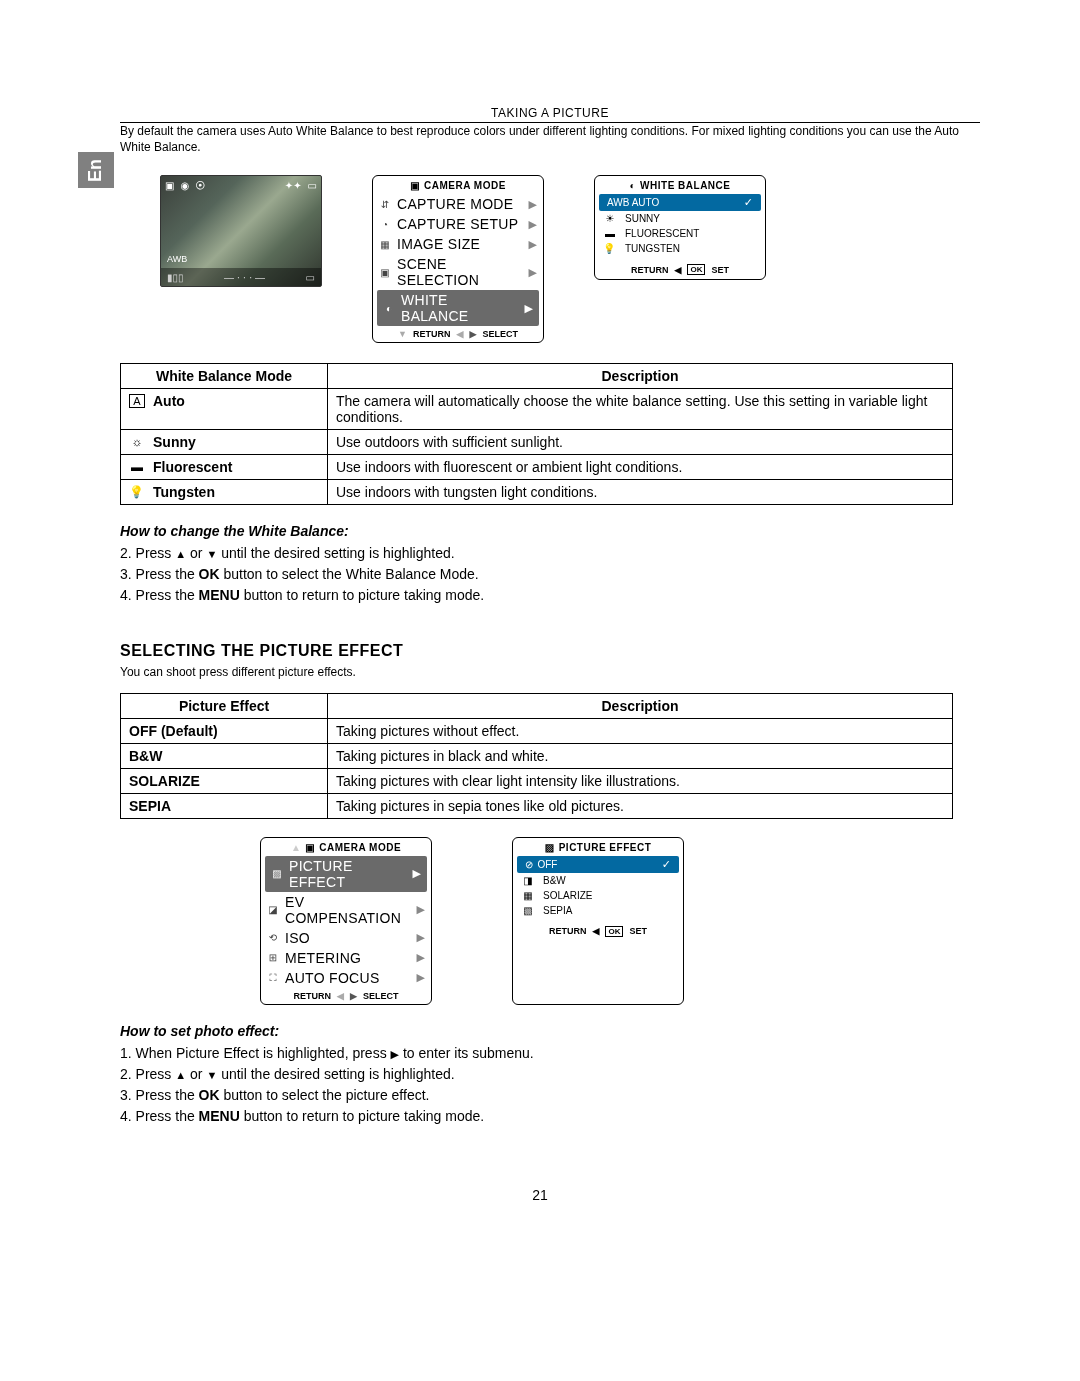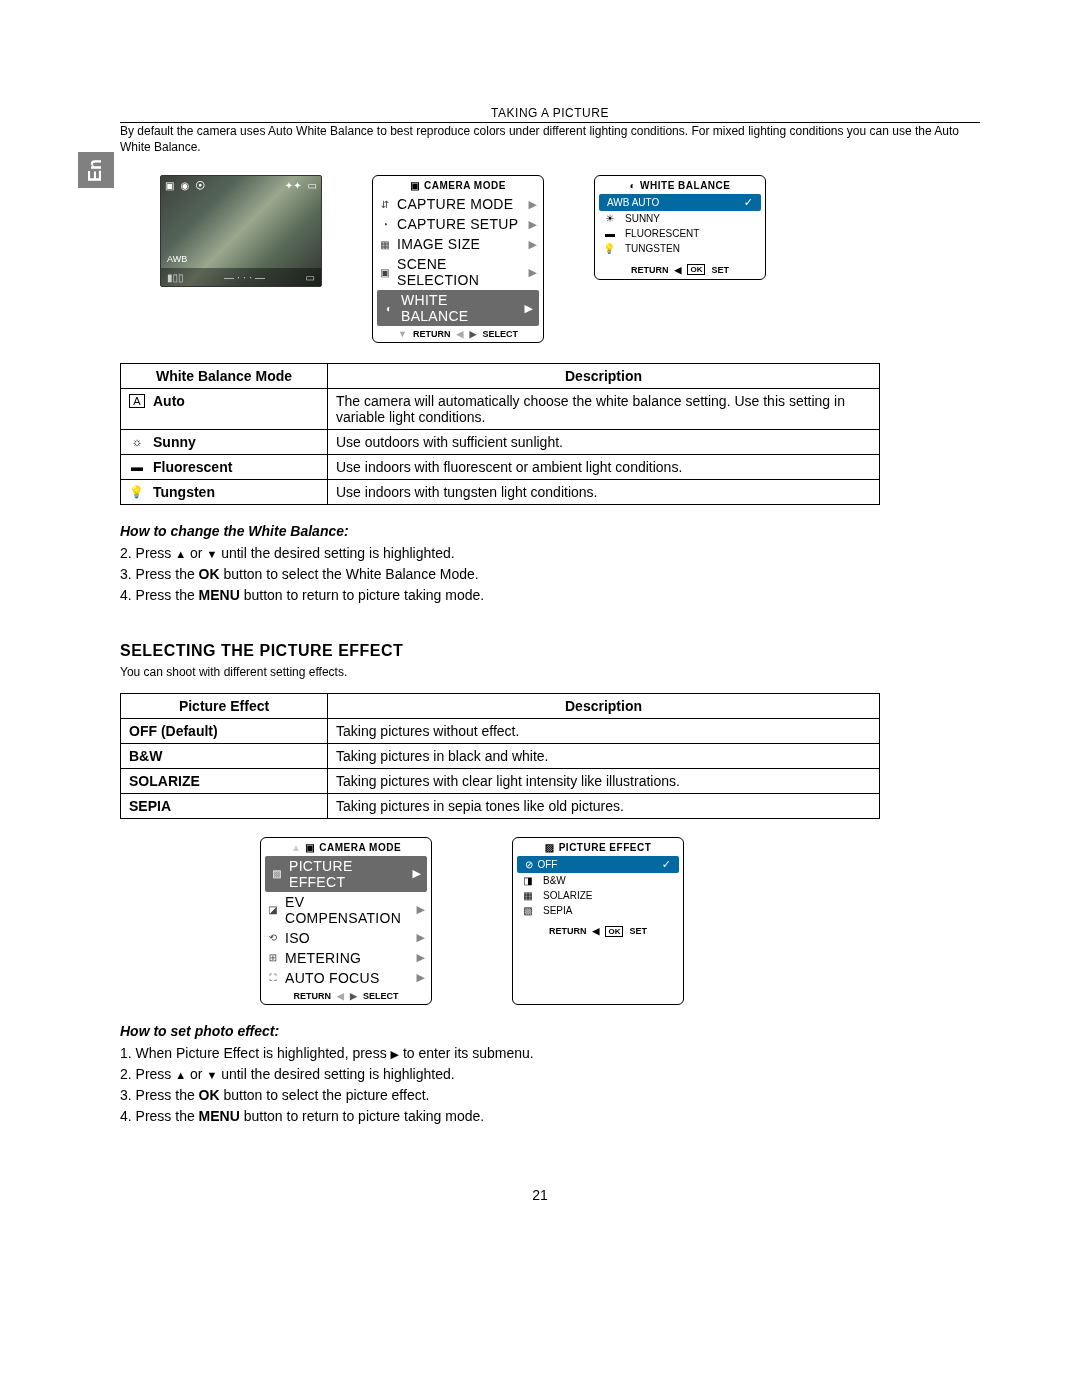--- a/index.html
+++ b/index.html
@@ -184,21 +184,21 @@
     padding: 8px 0 2px 0;
   }
   .okbox {
     border: 1px solid #000;
     font-size: 8px;
     padding: 0 2px;
     font-weight: bold;
   }
   table.data {
     border-collapse: collapse;
-    width: 760px;
+    width: 833px;
     margin: 12px 0 8px 20px;
     font-size: 14px;
   }
   table.data th, table.data td {
     border: 1px solid #000;
     padding: 4px 8px;
     text-align: left;
     vertical-align: top;
   }
   table.data th {
@@ -395,21 +395,21 @@
   <div class="subhead">How to change the White Balance:</div>
   <div class="steps">
     <div><span>2. Press </span><span class="tri">▲</span><span> or </span><span class="tri">▼</span><span>  until the desired setting is highlighted.</span></div>
     <div><span>3. Press the </span><b>OK</b><span> button to select the White Balance Mode.</span></div>
     <div><span>4. Press the </span><b>MENU</b><span> button to return to picture taking mode.</span></div>
   </div>
 
   <div style="height:30px"></div>
 
   <div class="section-title">SELECTING THE PICTURE EFFECT</div>
-  <div class="body-text">You can shoot with different setting effects.</div>
+  <div class="body-text">You can shoot press different picture effects.</div>
 
   <table class="data">
     <tbody>
         <tr>
       <th>Picture Effect</th>
       <th>Description</th>
     </tr>
     <tr>
       <td><b>OFF  (Default)</b></td>
       <td>Taking pictures without effect.</td>

